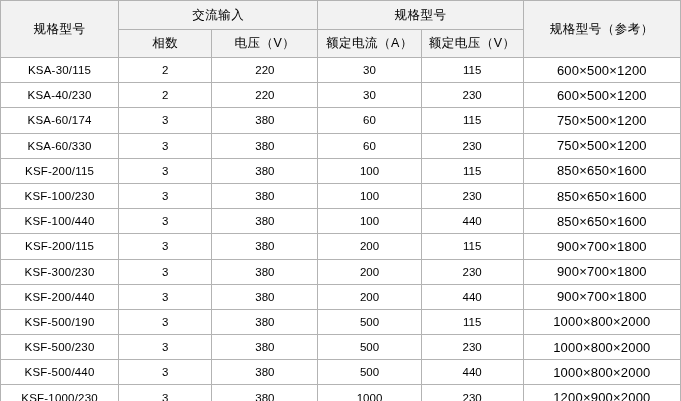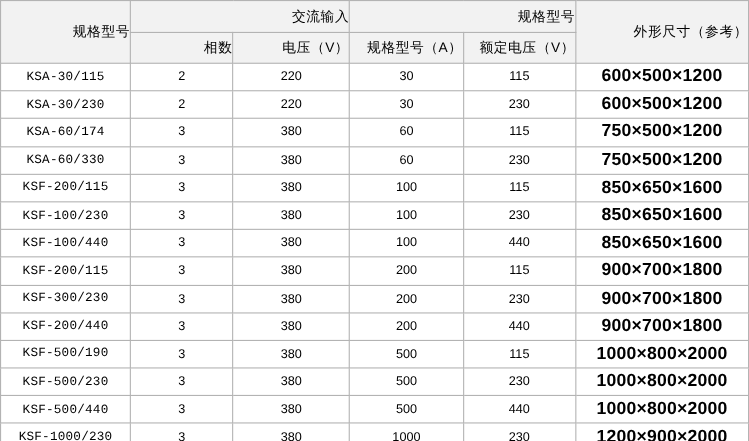--- a/index.html
+++ b/index.html
@@ -25,43 +25,40 @@
     text-align: center;
     vertical-align: middle;
     padding: 0;
     font-weight: normal;
     color: #000000;
   }
   .spec-table thead th {
     background: #f2f2f2;
     font-size: 12.5px;
     letter-spacing: 0.5px;
-    text-align: right;
   }
   .head-top {
     height: 29px;
   }
   .head-sub {
     height: 28px;
     padding-left: 36px;
   }
   .spec-table tbody td {
     height: 24.2px;
     font-size: 11.5px;
     background: #ffffff;
   }
   .spec-table tbody td.model {
     font-size: 11.5px;
     letter-spacing: 0.2px;
-    font-family: Liberation Mono, monospace;
   }
   .spec-table tbody td.dim {
-    font-size: 16px;
+    font-size: 13px;
     letter-spacing: 0.2px;
-    font-weight: bold;
   }
   col.c0 { width: 118px; }
   col.c1 { width: 93px; }
   col.c2 { width: 106px; }
   col.c3 { width: 103px; }
   col.c4 { width: 102px; }
   col.c5 { width: 157px; }
 </style>
 </head>
 <body>
@@ -73,40 +70,40 @@
       <col class="c2">
       <col class="c3">
       <col class="c4">
       <col class="c5">
   </colgroup>
   <thead>
     <tr class="head-top">
       <th rowspan="2">规格型号</th>
       <th colspan="2">交流输入</th>
       <th colspan="2">规格型号</th>
-      <th rowspan="2">外形尺寸（参考）</th>
+      <th rowspan="2">规格型号（参考）</th>
     </tr>
     <tr class="head-sub">
       <th>相数</th>
       <th>电压（V）</th>
-      <th>规格型号（A）</th>
+      <th>额定电流（A）</th>
       <th>额定电压（V）</th>
     </tr>
   </thead>
   <tbody>
     <tr>
       <td class="model">KSA-30/115</td>
       <td>2</td>
       <td>220</td>
       <td>30</td>
       <td>115</td>
       <td class="dim">600×500×1200</td>
     </tr>
     <tr>
-      <td class="model">KSA-30/230</td>
+      <td class="model">KSA-40/230</td>
       <td>2</td>
       <td>220</td>
       <td>30</td>
       <td>230</td>
       <td class="dim">600×500×1200</td>
     </tr>
     <tr>
       <td class="model">KSA-60/174</td>
       <td>3</td>
       <td>380</td>

